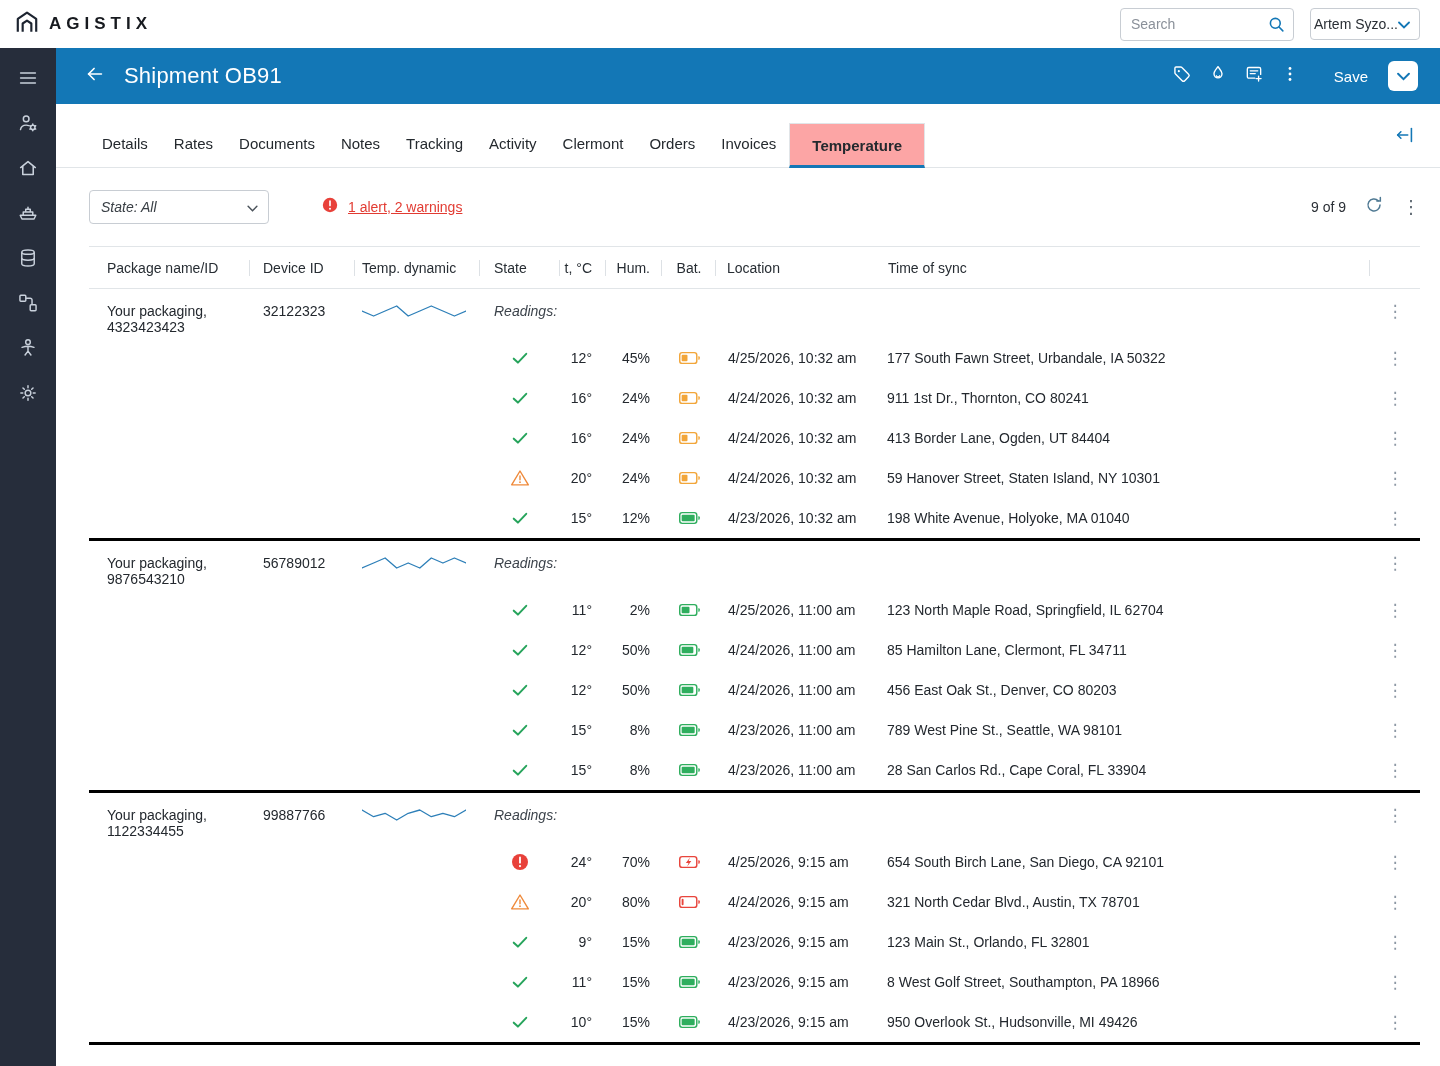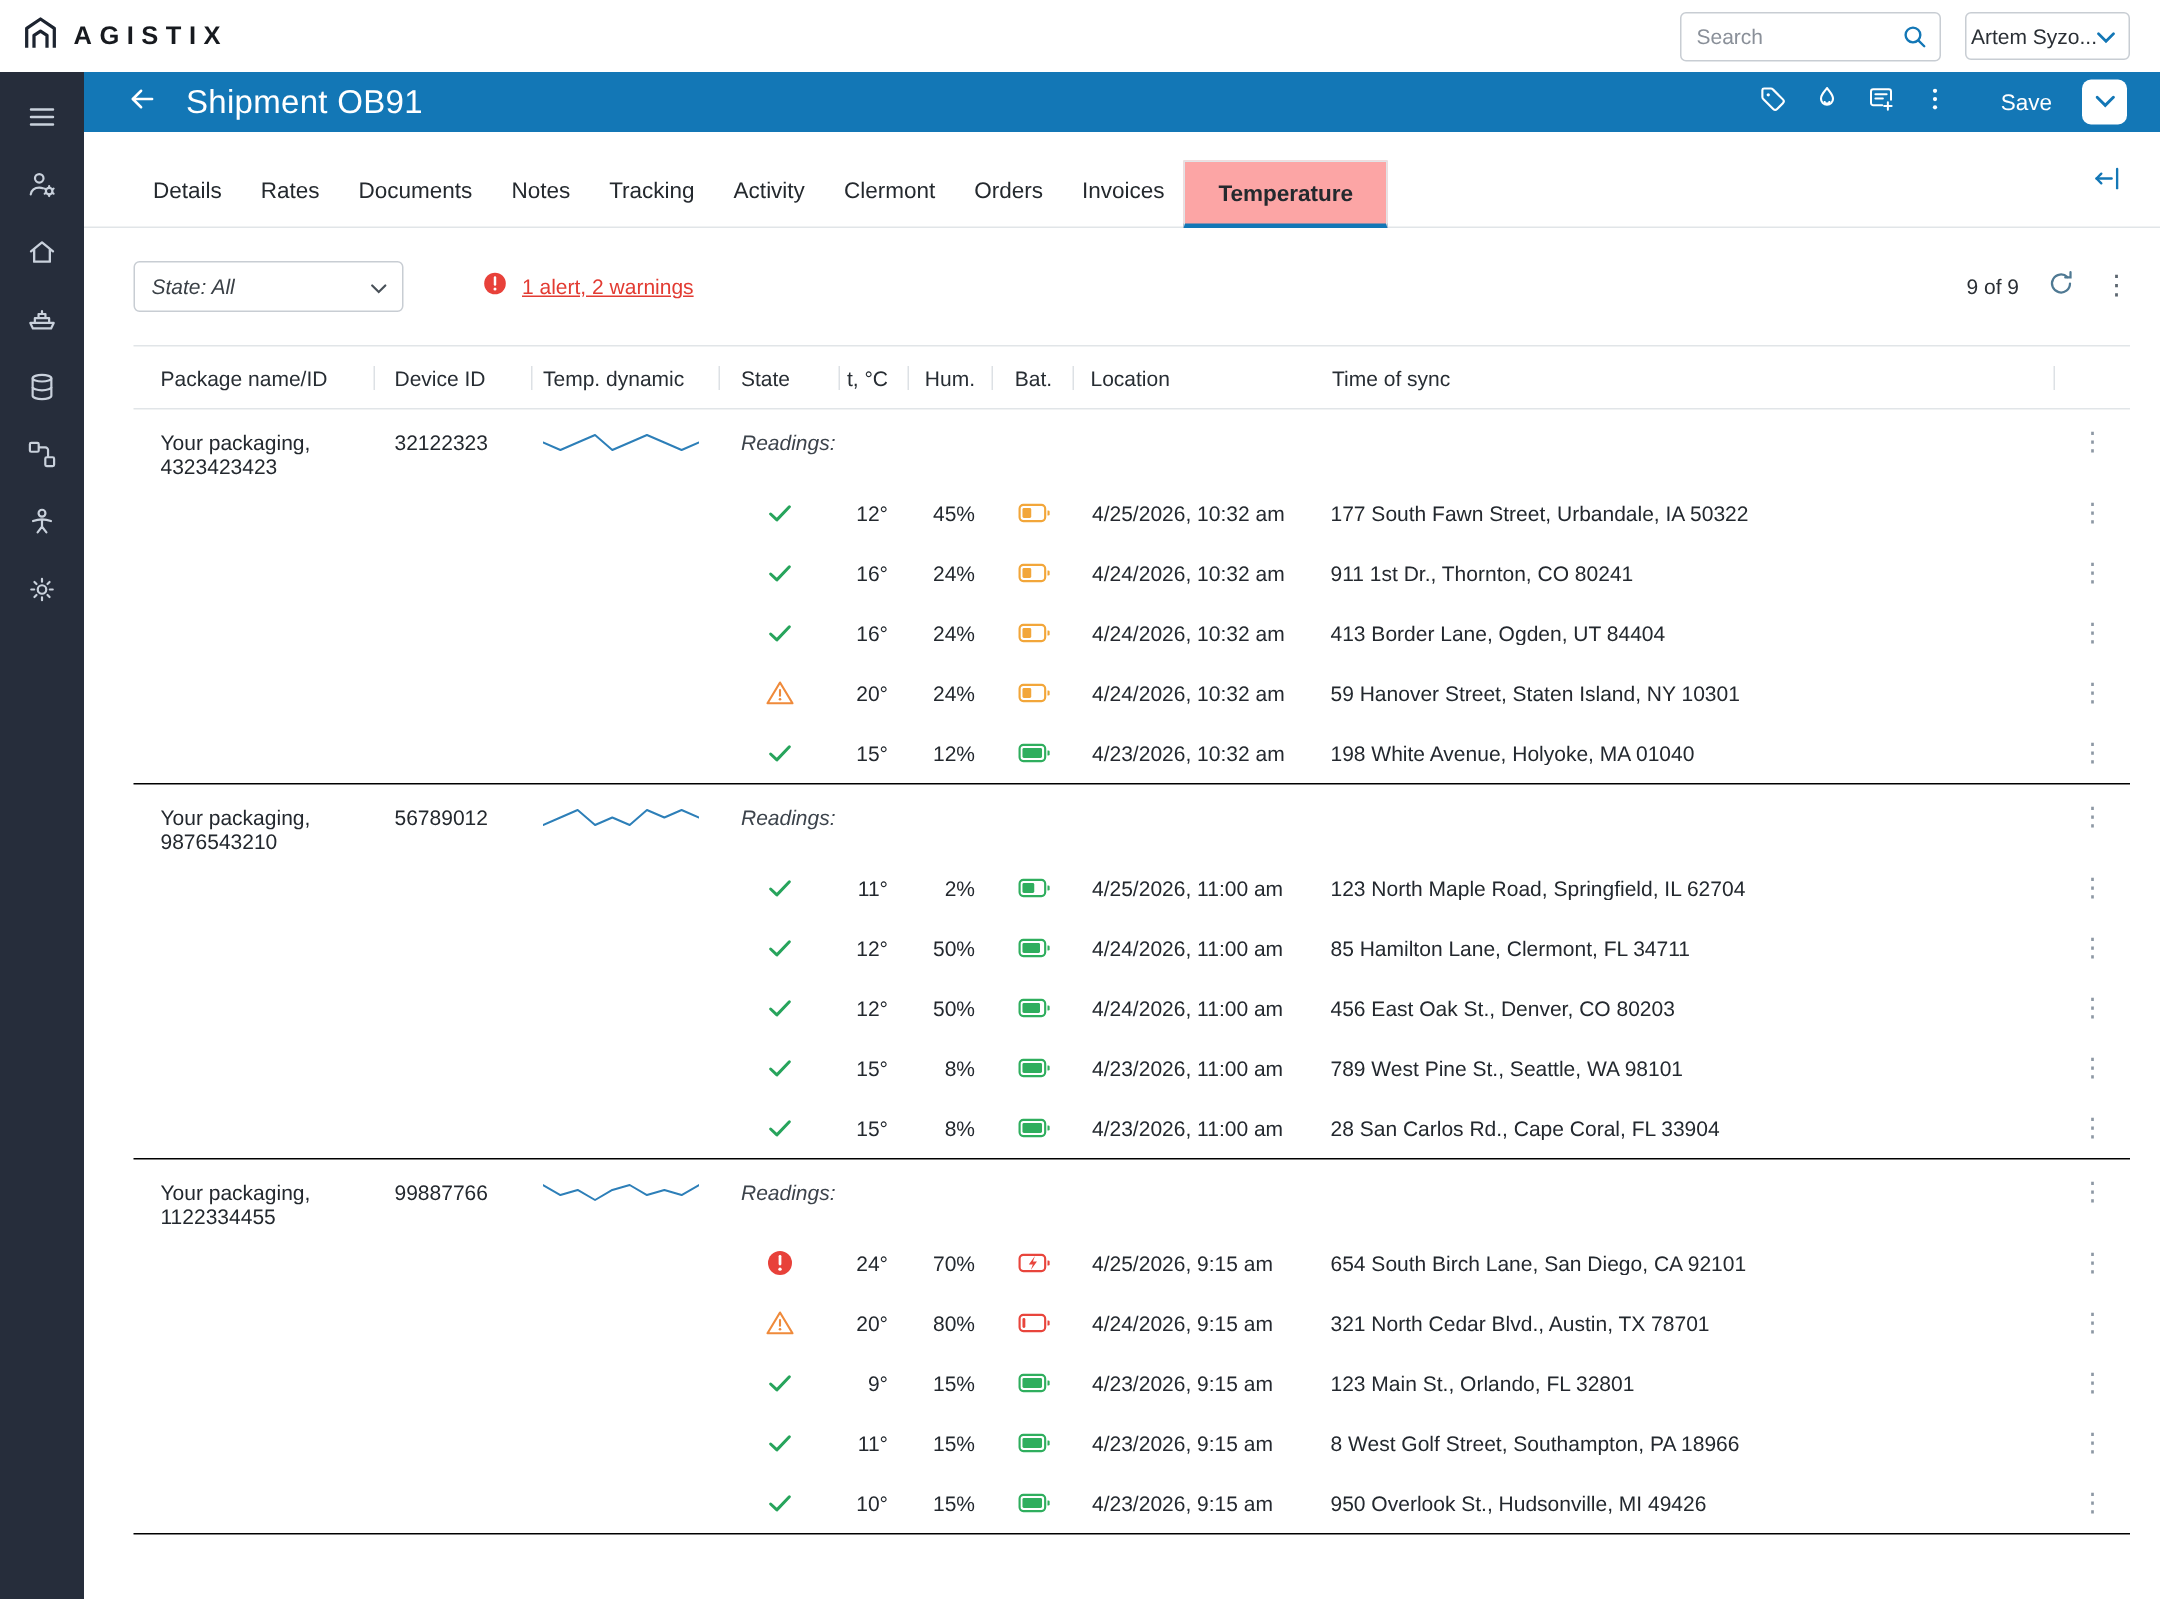--- a/index.html
+++ b/index.html
@@ -22,21 +22,21 @@
 
   
   .shell{display:flex;height:1018px}
   .sidebar{width:56px;background:#262d3b;display:flex;flex-direction:column;align-items:center;
     padding-top:12px;gap:5px;flex-shrink:0}
   .side-btn{width:40px;height:40px;display:flex;align-items:center;justify-content:center;
     color:#c9d1dc;cursor:pointer;border-radius:4px}
   .main{flex:1;display:flex;flex-direction:column;min-width:0}
 
   
-  .page-header{height:40px;background:#1377b6;display:flex;align-items:center;color:#fff;
+  .page-header{height:56px;background:#1377b6;display:flex;align-items:center;color:#fff;
     padding:0 22px 0 24px}
   .back-btn{width:30px;height:30px;display:flex;align-items:center;justify-content:center}
   .page-title{font-size:22px;font-weight:500;margin-left:14px;letter-spacing:.2px}
   .header-actions{margin-left:auto;display:flex;align-items:center}
   .hdr-icons{display:flex;align-items:center;gap:4px}
   .hdr-icon-btn{width:32px;height:32px;display:flex;align-items:center;justify-content:center}
   .save-btn{font-size:15px;color:#fff;margin:0 20px 0 28px}
   .hdr-dropdown{width:30px;height:30px;background:#fff;border-radius:6px;display:flex;
     align-items:center;justify-content:center}
 
@@ -80,21 +80,21 @@
   .th.c-state{display:flex;justify-content:flex-start;padding-left:14px}
   .c-temp{text-align:right;padding-right:14px}
   .th.c-temp{justify-content:flex-end}
   .c-hum{text-align:right;padding-right:12px}
   .th.c-hum{justify-content:flex-end}
   .c-bat{display:flex;justify-content:center}
   .th.c-bat{justify-content:center}
   .c-time{padding-left:12px;white-space:nowrap}
   .c-loc{padding-left:11px;white-space:nowrap;overflow:hidden}
   .c-menu{display:flex;justify-content:center}
-  .tgroup{border-bottom:1px solid #000000;padding:6px 0 0}
+  .tgroup{border-bottom:3px solid #000000;padding:6px 0 0}
   .group-row{min-height:43px;align-items:start;padding-top:8px}
   .pkg-name div{line-height:16px}
   .c-readings{grid-column:4/10;padding-left:14px;font-style:italic;color:#3c434b}
   .reading-row{height:40px}
   .c-span3{grid-column:1/4}
   .spark{display:block}
 </style>
 </head>
 <body>
 

